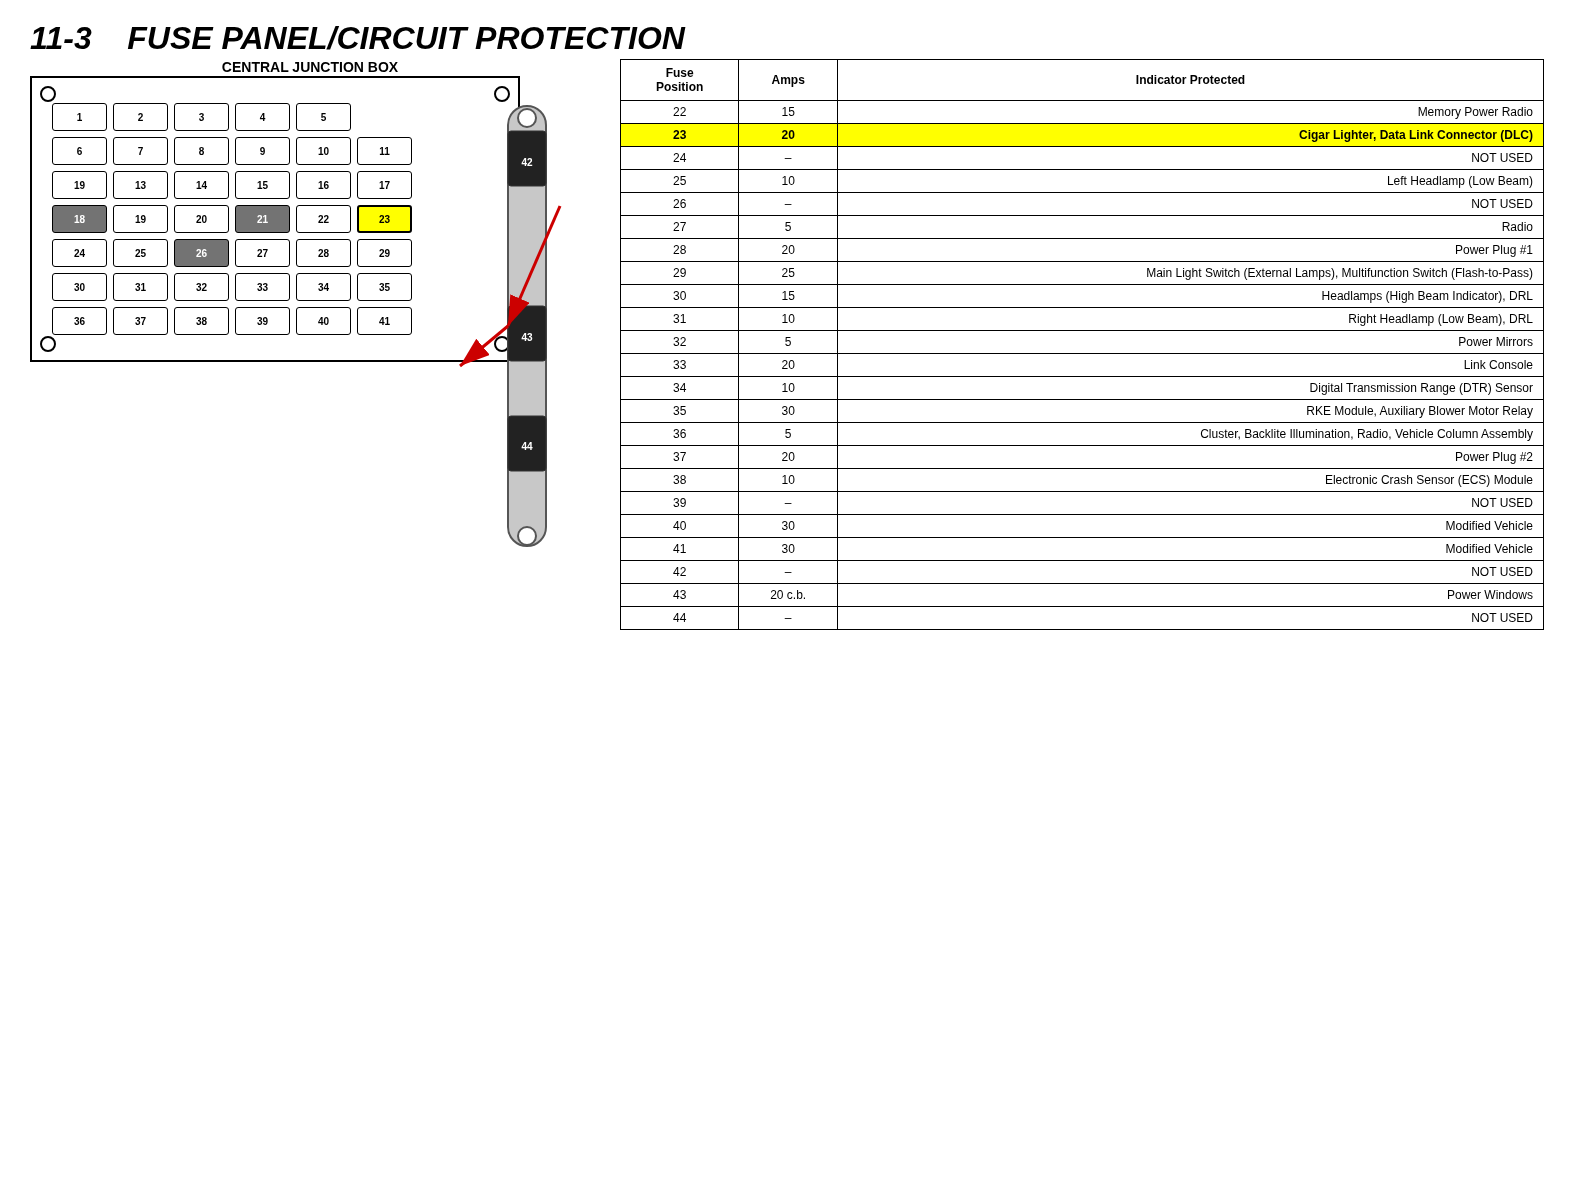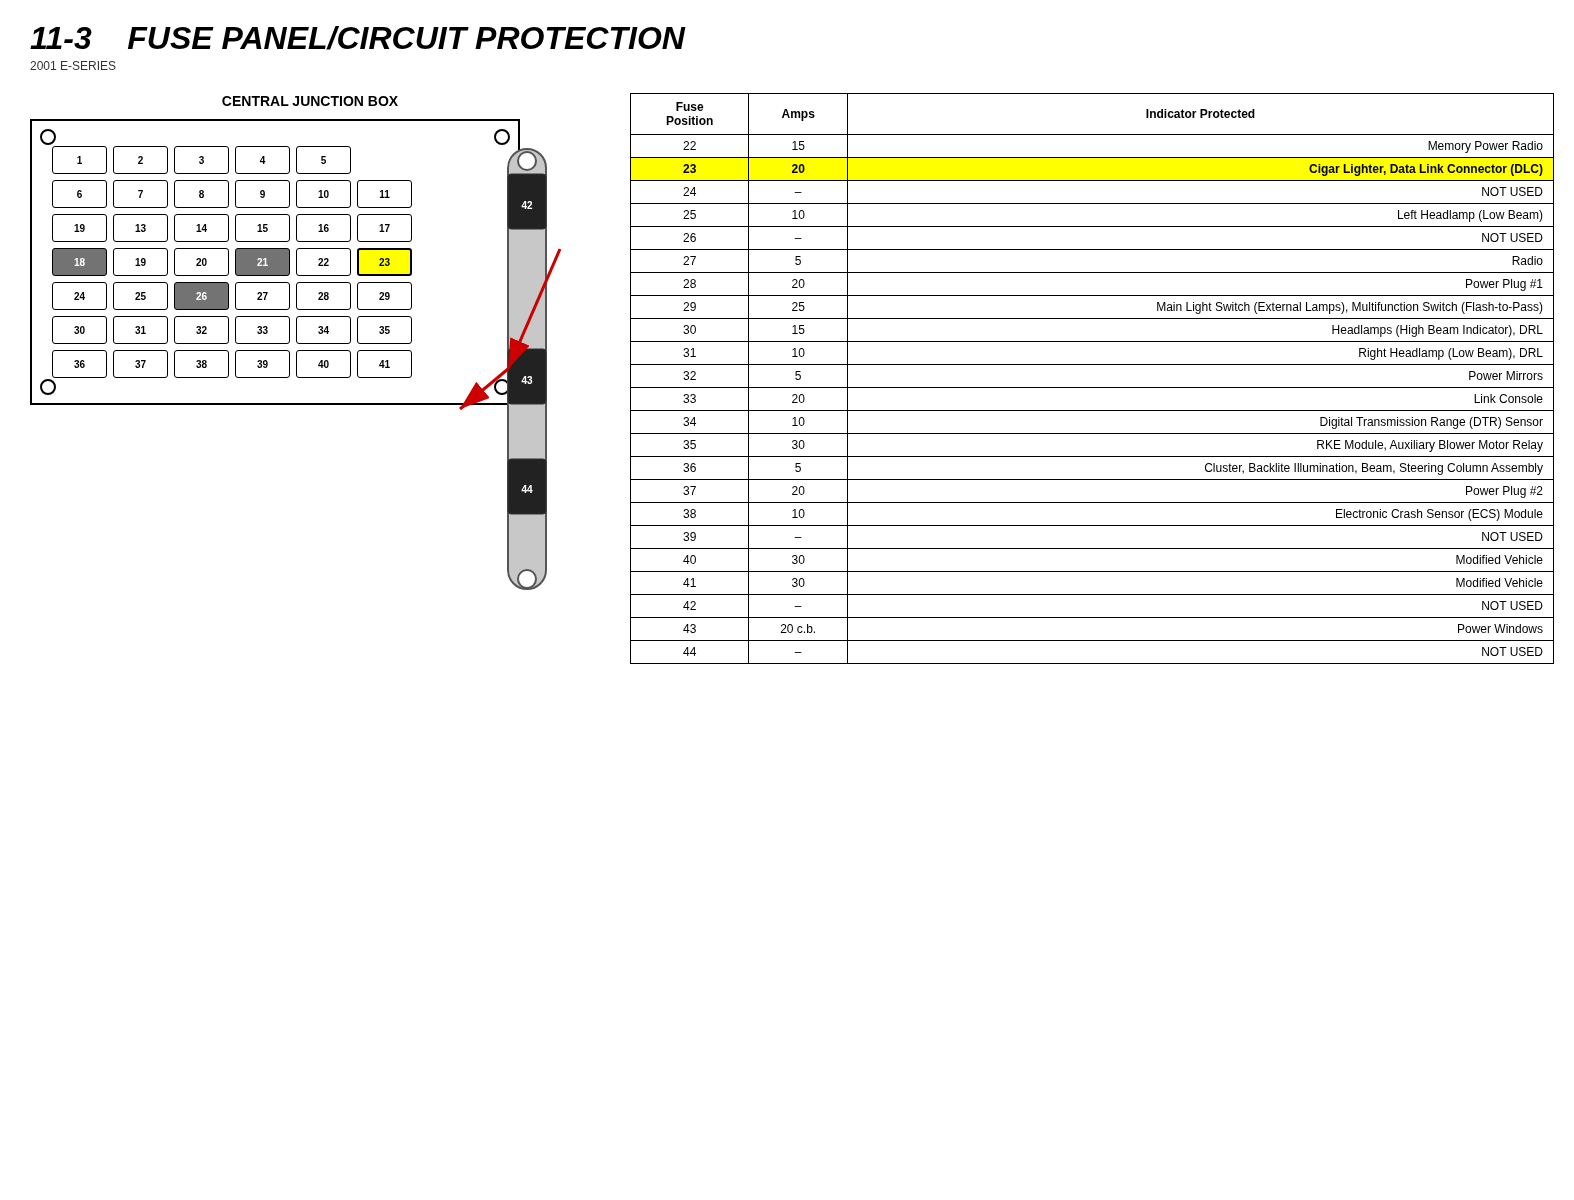--- a/index.html
+++ b/index.html
@@ -40,21 +40,21 @@
     .left-panel {
       width: 560px;
       flex-shrink: 0;
       position: relative;
     }
 
     .junction-box-title {
       text-align: center;
       font-weight: bold;
       font-size: 14px;
-      margin-bottom: 10px;
+      margin-bottom: 1px;
     }
 
     .junction-box-outer {
       border: 2px solid #000;
       padding: 15px;
       position: relative;
       background: #fff;
       width: 490px;
       margin: 0 auto;
     }
@@ -112,21 +112,20 @@
 
     
     .right-panel {
       flex: 1;
     }
 
     .fuse-table {
       width: 100%;
       border-collapse: collapse;
       font-size: 12px;
-      margin-left: 10px;
     }
 
     .fuse-table th {
       border: 1px solid #000;
       padding: 6px 10px;
       text-align: center;
       background: #fff;
       font-weight: bold;
     }
 
@@ -152,21 +151,20 @@
 </head>
 <body>
 
 <div class="page-container">
 
   <div class="page-title">
     <span>11-3</span>
     &nbsp;&nbsp;
     <span>FUSE PANEL/CIRCUIT PROTECTION</span>
   </div>
-  <div class="page-subtitle">2001 E-SERIES</div>
 
   <div class="content-area">
 
     <div class="left-panel">
       <div class="junction-box-title">CENTRAL JUNCTION BOX</div>
 
       <div style="position:relative; display:inline-block;">
         
         <svg width="600" height="520" style="position:absolute;top:0;left:0;pointer-events:none;z-index:20;">
 
@@ -346,21 +344,21 @@
               <td class="circuit-name">Digital Transmission Range (DTR) Sensor</td>
             </tr>
             <tr>
               <td>35</td>
               <td>30</td>
               <td class="circuit-name">RKE Module, Auxiliary Blower Motor Relay</td>
             </tr>
             <tr>
               <td>36</td>
               <td>5</td>
-              <td class="circuit-name">Cluster, Backlite Illumination, Beam, Steering Column Assembly</td>
+              <td class="circuit-name">Cluster, Backlite Illumination, Radio, Vehicle Column Assembly</td>
             </tr>
             <tr>
               <td>37</td>
               <td>20</td>
               <td class="circuit-name">Power Plug #2</td>
             </tr>
             <tr>
               <td>38</td>
               <td>10</td>
               <td class="circuit-name">Electronic Crash Sensor (ECS) Module</td>

